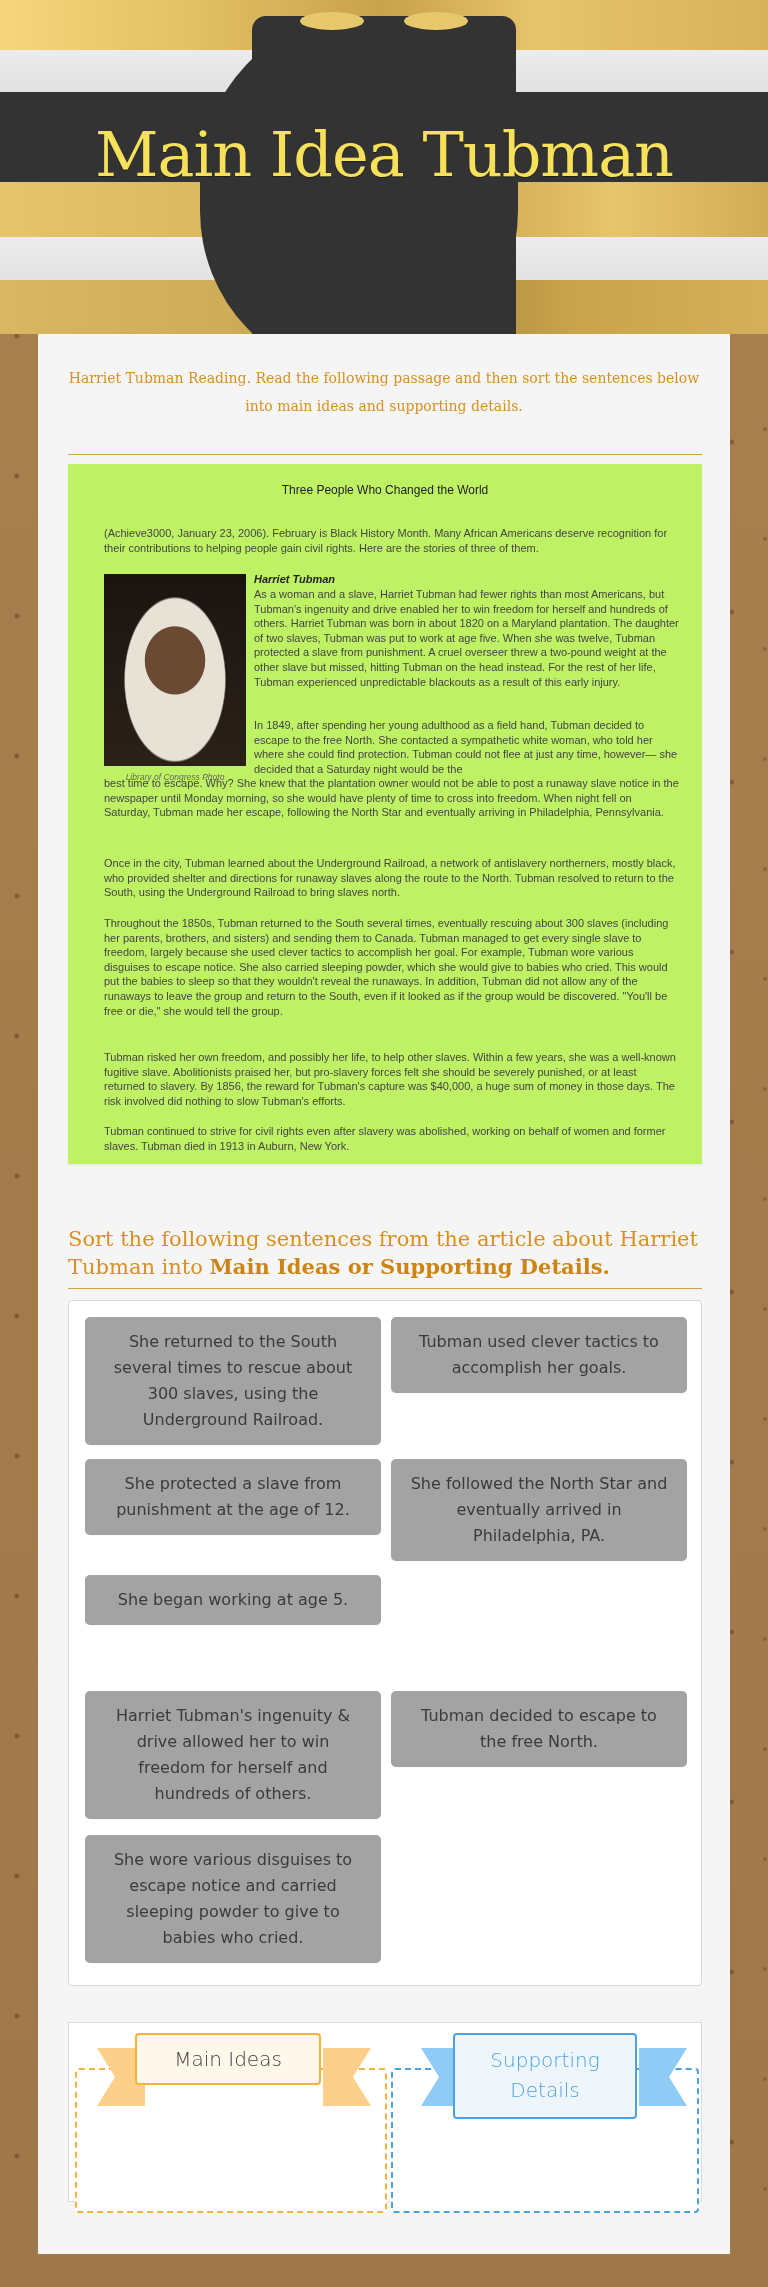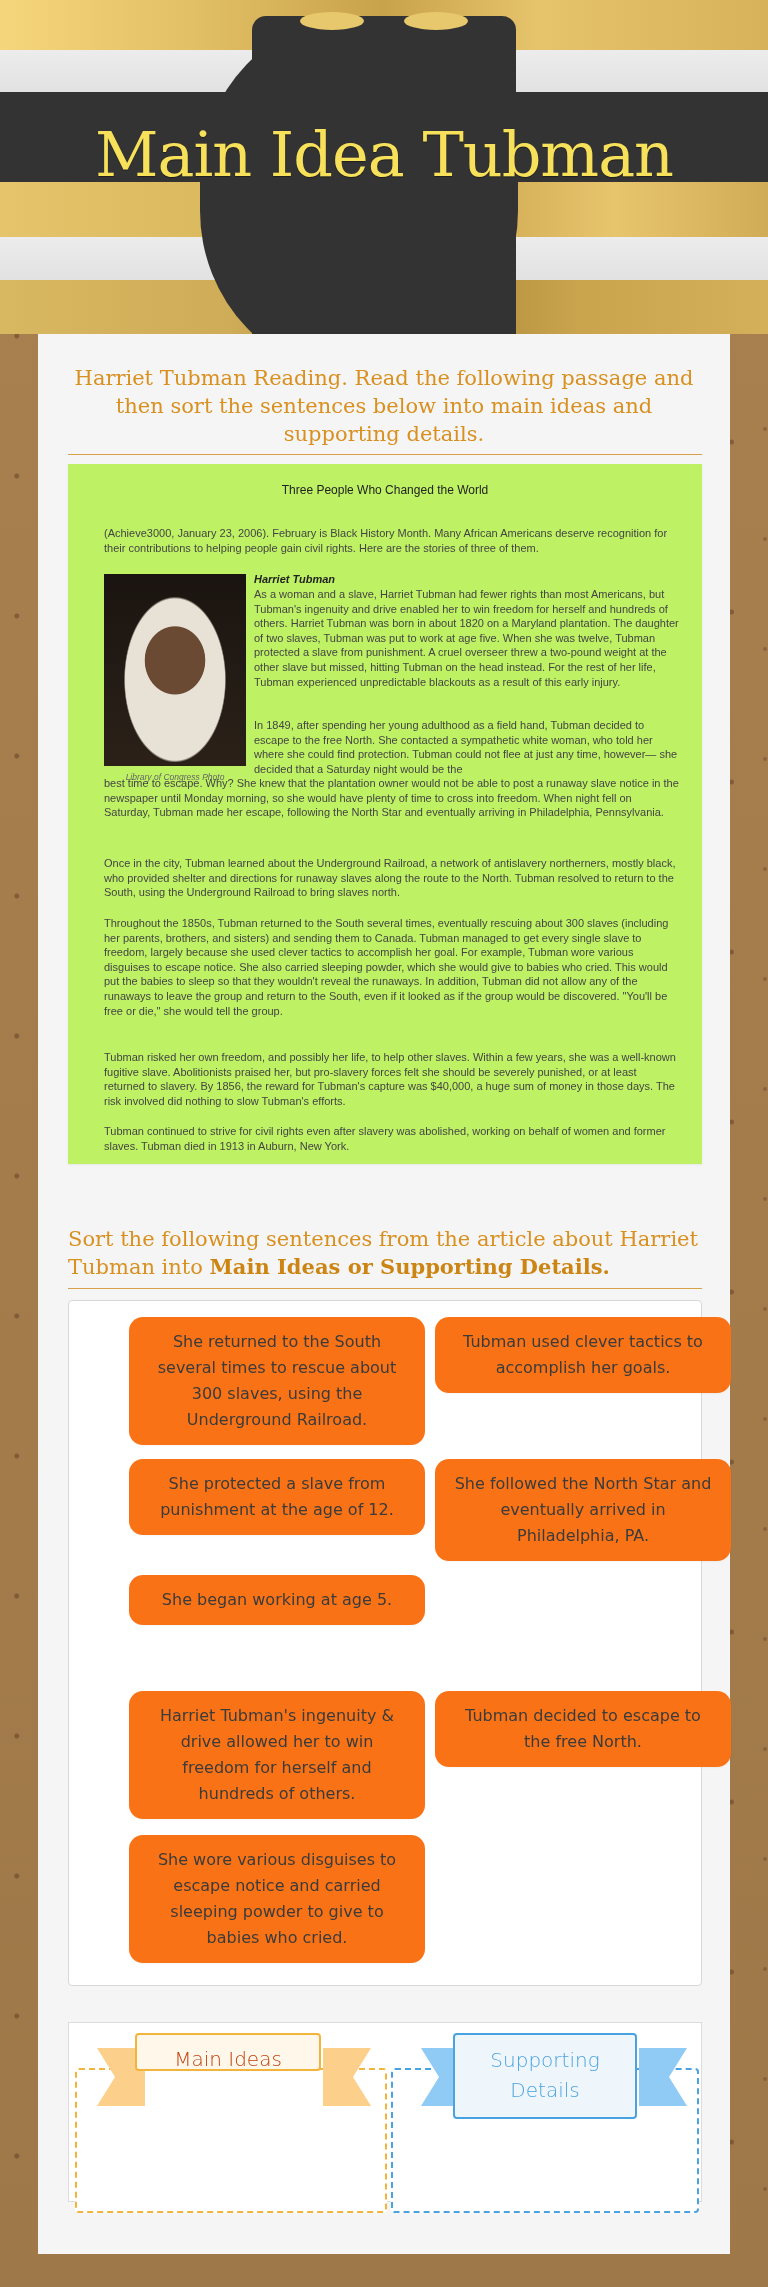--- a/index.html
+++ b/index.html
@@ -38,21 +38,21 @@
     font-family: "DejaVu Serif", serif; font-size: 62px; color: #f7e05a;
     letter-spacing: -1px; text-shadow: 0 1px 1px rgba(0,0,0,.4);
   }
   
   .card {
     position: absolute; left: 38px; top: 334px; width: 692px; height: 1920px;
     background: #f5f5f6;
   }
   .heading1 {
     position: absolute; left: 20px; top: 30px; width: 652px; text-align: center;
-    font-family: "DejaVu Serif", serif; font-size: 21px; line-height: 28px; color: #d9901f;
+    font-family: "DejaVu Serif", serif; font-size: 14px; line-height: 28px; color: #d9901f;
   }
   .rule { position: absolute; height: 1px; background: #d9a04a; }
   .article {
     position: absolute; left: 30px; top: 130px; width: 634px; height: 700px;
     background: #bef264; box-shadow: 0 1px 2px rgba(0,0,0,.06);
     color: #444; font-size: 11px; line-height: 14.6px;
   }
   .article-title {
     position: absolute; left: 0; top: 19px; width: 100%; text-align: center;
     font-size: 12px; color: #222;
@@ -73,25 +73,24 @@
   .heading2 {
     position: absolute; left: 30px; top: 892px; width: 640px;
     font-family: "DejaVu Serif", serif; font-size: 21px; line-height: 27px; color: #d9901f;
   }
   .heading2 b { color: #cc8512; }
   .sort-box {
     position: absolute; left: 30px; top: 966px; width: 634px; height: 686px;
     background: #fff; border: 1px solid #d8d8d8; border-radius: 4px;
   }
   .chip {
-    position: absolute; width: 296px; background: #f97316; border-radius: 14px;
+    position: absolute; width: 296px; background: #a3a3a3; border-radius: 5px;
     font-family: "DejaVu Sans", sans-serif; font-size: 16px; line-height: 26px;
     color: #3b3b3b; text-align: center; padding: 12px 16px;
     box-shadow: 0 1px 2px rgba(0,0,0,.04);
-    margin-left: 44px;
   }
   .targets {
     position: absolute; left: 30px; top: 1688px; width: 634px; height: 180px;
     background: #fff; border: 1px solid #dcdcdc;
   }
   .drop {
     position: absolute; top: 45px; height: 145px; border: 2px dashed; border-radius: 4px;
     background: #fff;
   }
   .ribbon-tail { position: absolute; top: 25px; width: 48px; height: 58px; }
@@ -160,21 +159,21 @@
 
   <div class="targets">
 
     <div class="drop" style="left:6px;width:312px;border-color:#f3b43c;"></div>
     <svg class="ribbon-tail" style="left:28px;" viewBox="0 0 48 58">
         <polygon points="0,0 48,0 48,58 0,58 18,29" fill="#fcd08a"></polygon>
       </svg>
     <svg class="ribbon-tail" style="left:254px;" viewBox="0 0 48 58">
         <polygon points="0,0 48,0 30,29 48,58 0,58" fill="#fcd08a"></polygon>
       </svg>
-    <div class="label-box" style="left:66px;top:10px;width:186px;height:38px;line-height:48px;border-color:#f3b43c;background:#fef7ea;color:#c2410c;">Main Ideas</div>
+    <div class="label-box" style="left:66px;top:10px;width:186px;height:52px;line-height:48px;border-color:#f3b43c;background:#fef7ea;color:#404040;">Main Ideas</div>
 
     <div class="drop" style="left:322px;width:308px;border-color:#4aa3e0;"></div>
     <svg class="ribbon-tail" style="left:352px;" viewBox="0 0 48 58">
         <polygon points="0,0 48,0 48,58 0,58 18,29" fill="#8fcbf5"></polygon>
       </svg>
     <svg class="ribbon-tail" style="left:570px;" viewBox="0 0 48 58">
         <polygon points="0,0 48,0 30,29 48,58 0,58" fill="#8fcbf5"></polygon>
       </svg>
     <div class="label-box" style="left:384px;top:10px;width:184px;height:86px;line-height:30px;padding-top:10px;border-color:#4aa3e0;background:#eef5fb;color:#4aa3e0;">Supporting Details</div>
   </div>

